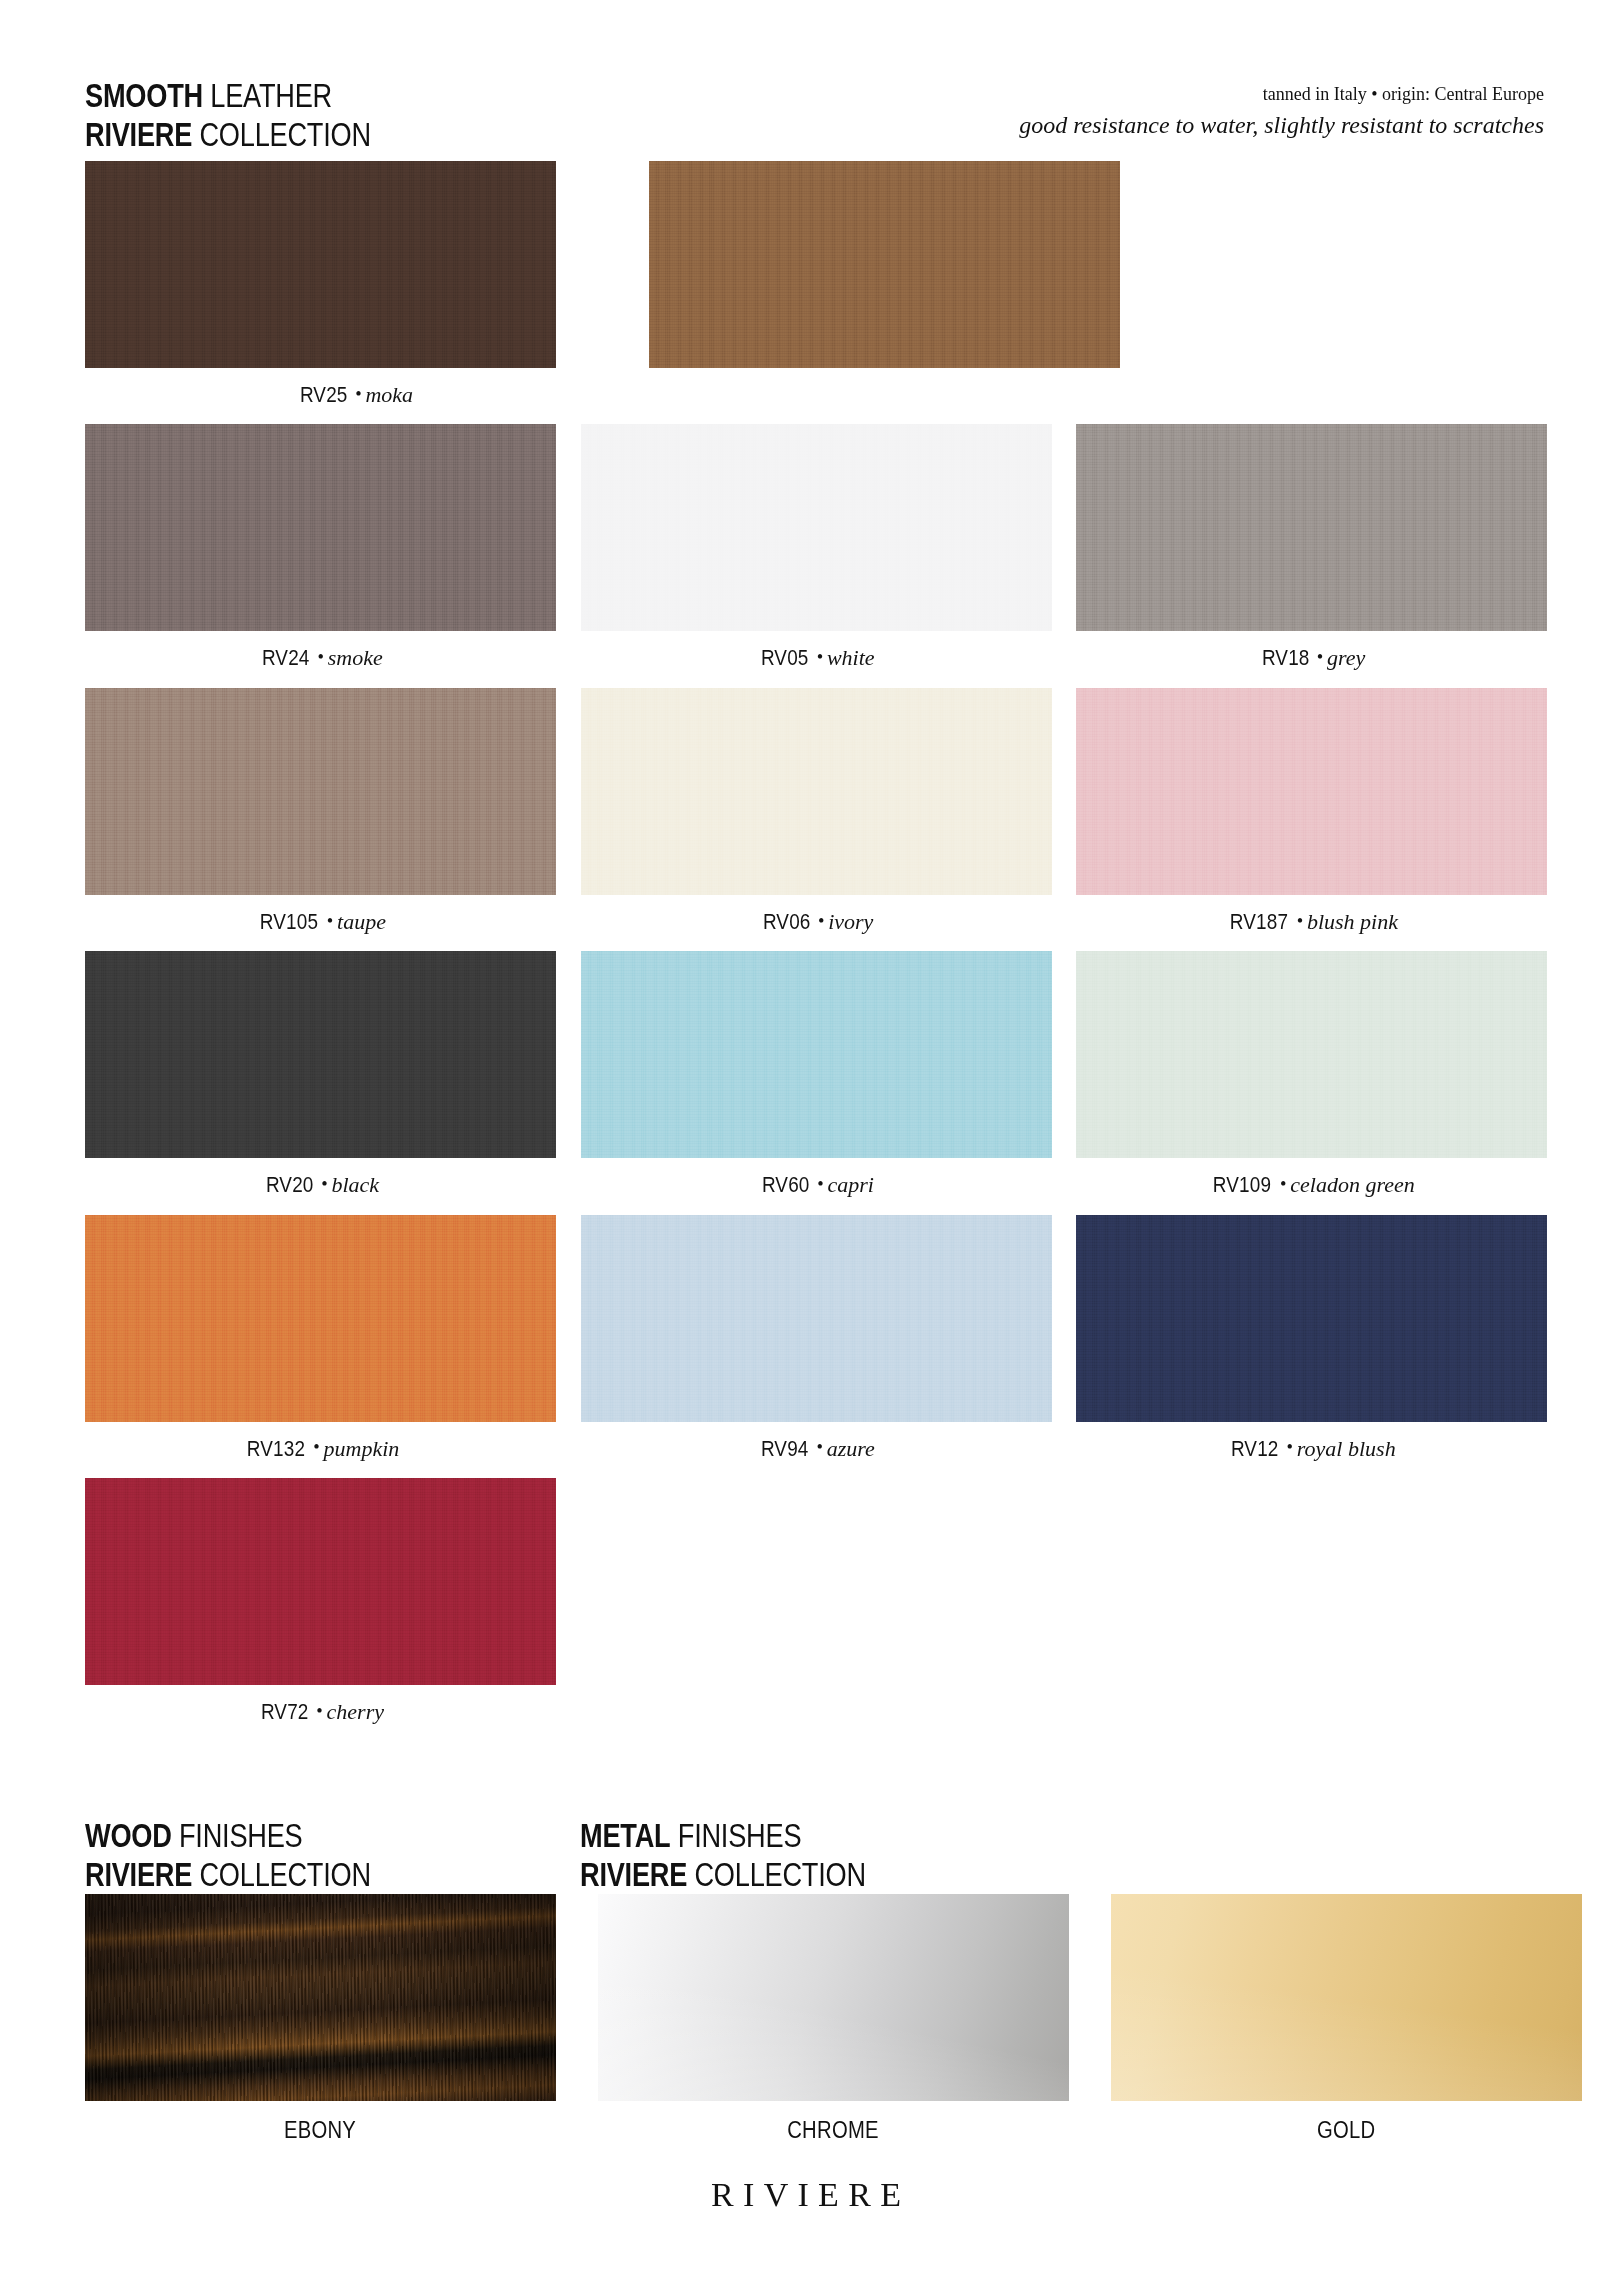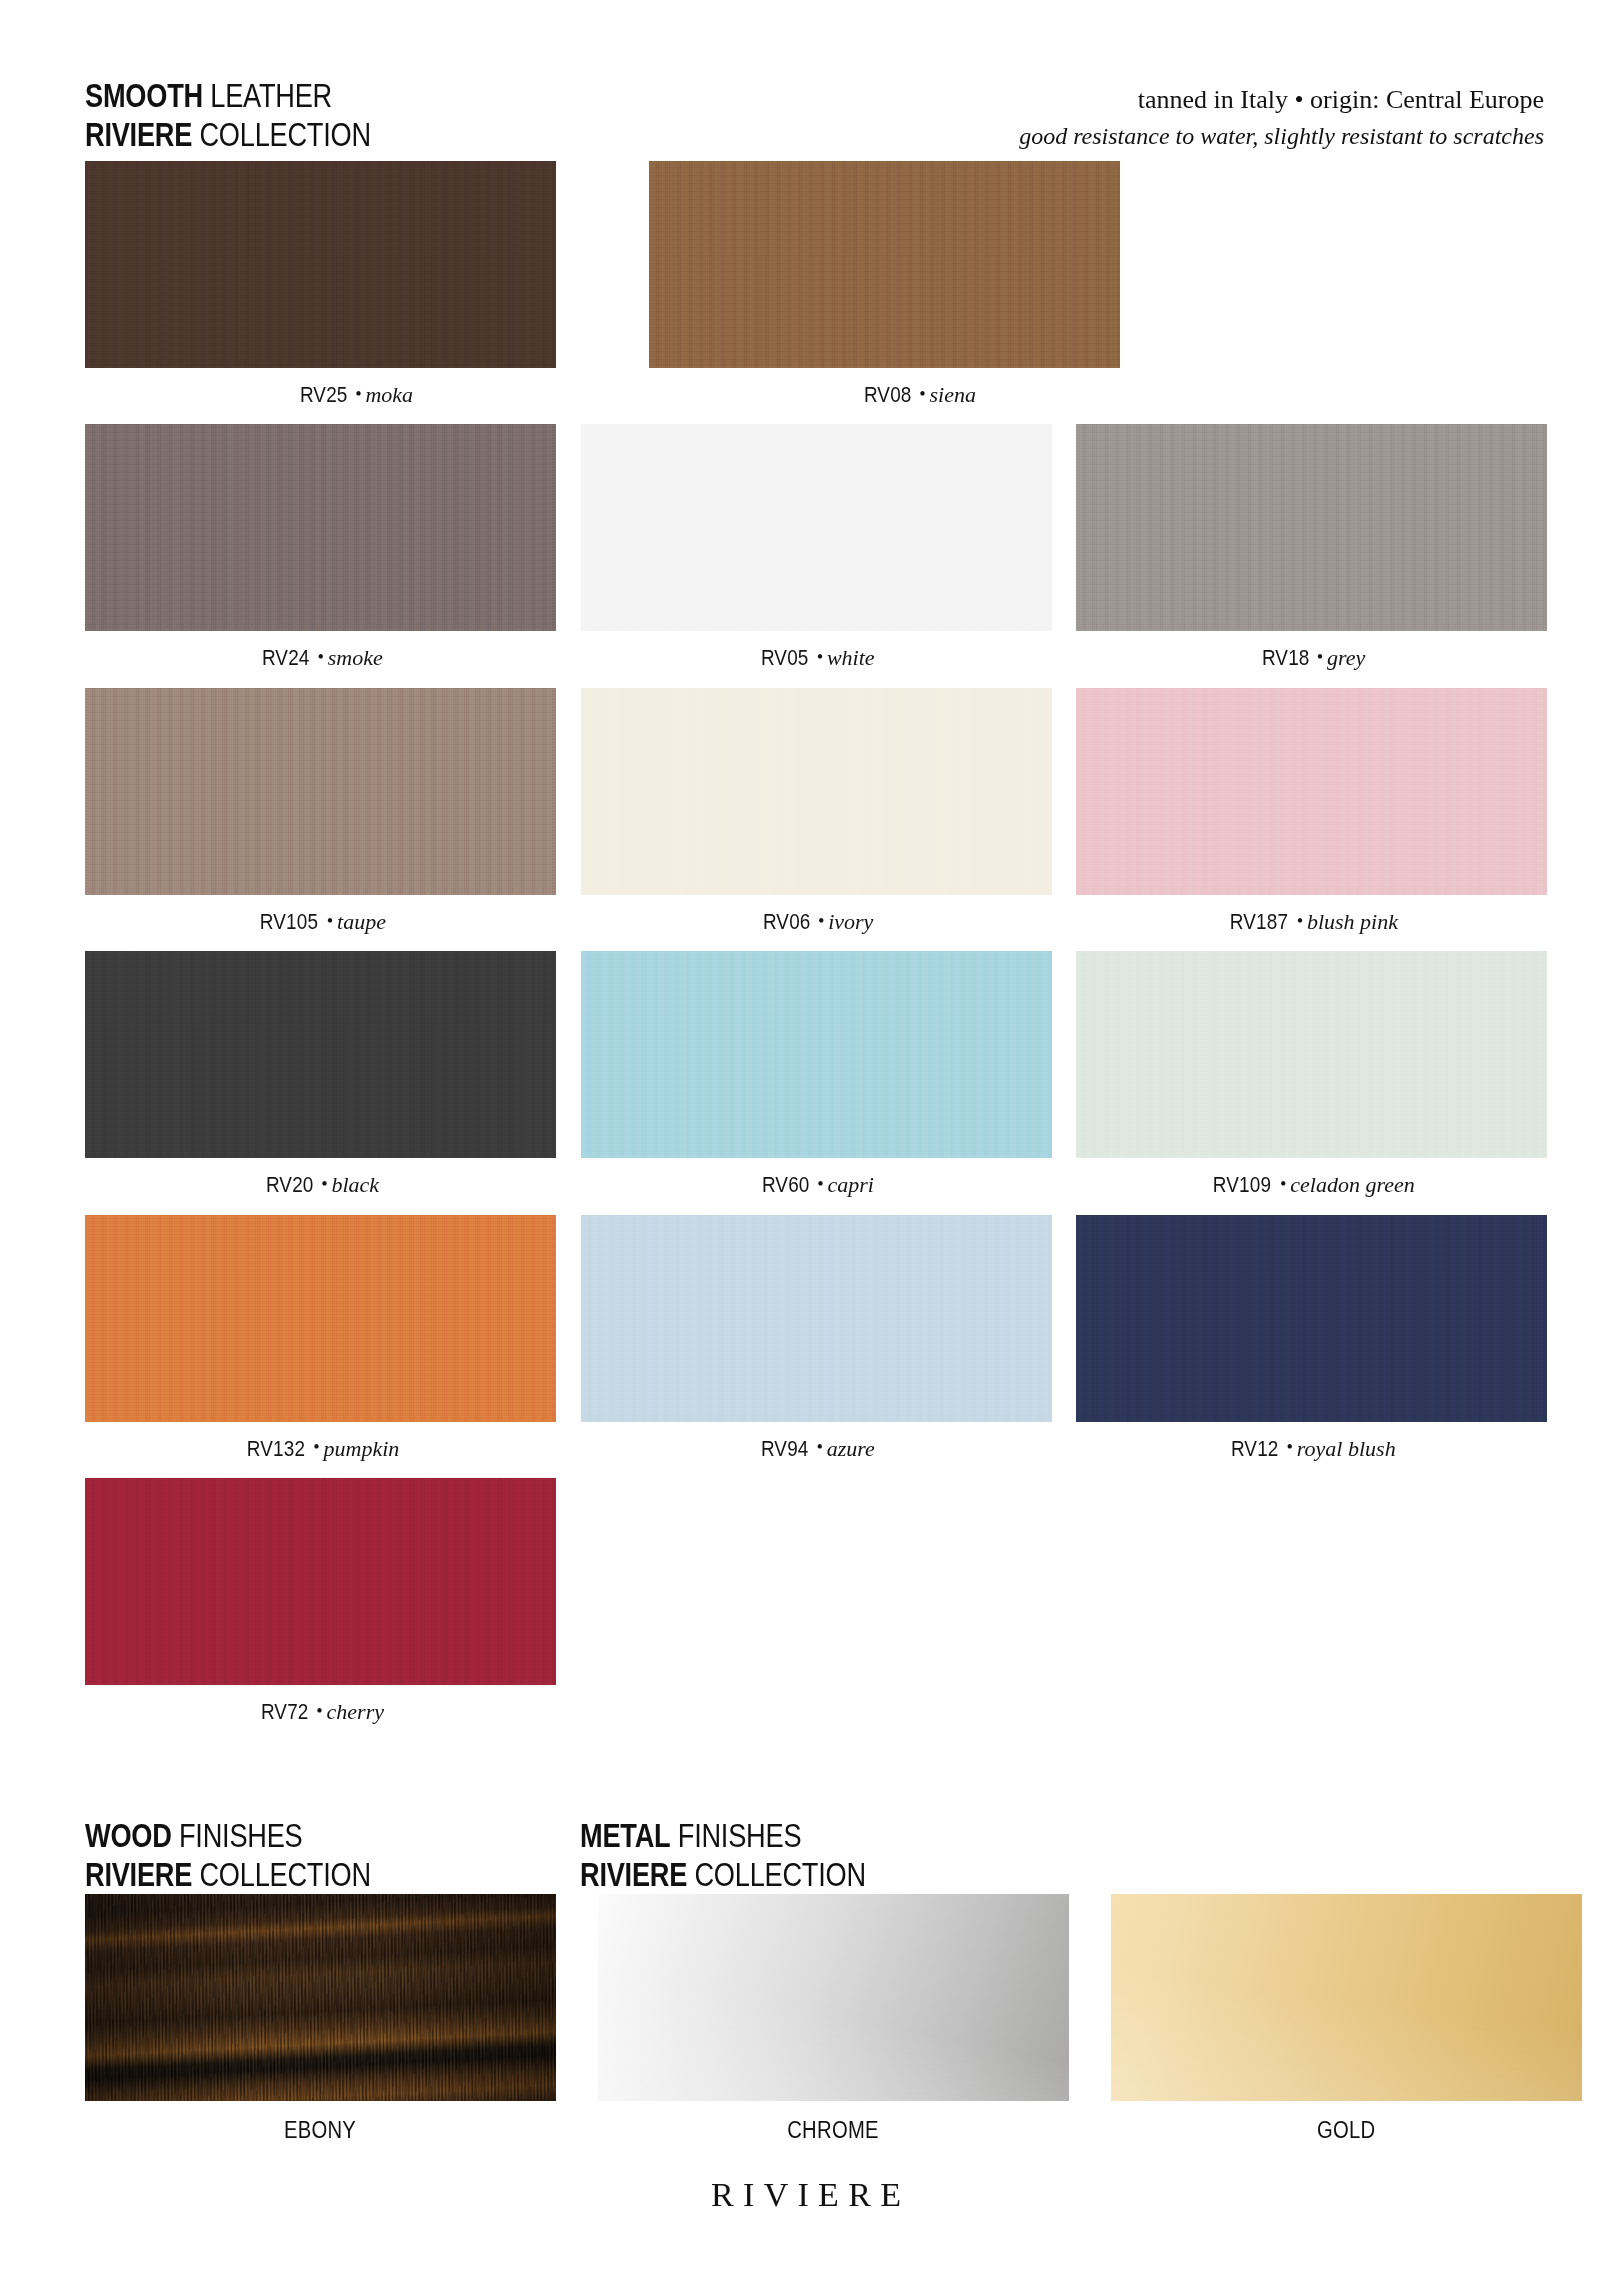--- a/index.html
+++ b/index.html
@@ -40,21 +40,21 @@
   .meta-head {
     position: absolute;
     right: 68px;
     top: 82px;
     text-align: right;
     font-family: "Liberation Serif", serif;
     color: #111111;
     line-height: 1.42;
     white-space: nowrap;
   }
-  .meta-head .m1 { display: block; font-size: 26px; }
+  .meta-head .m1 { display: block; font-size: 18px; }
   .meta-head .m2 { display: block; font-size: 24px; font-style: italic; }
 
   
   .grid {
     position: absolute;
     left: 85px;
     top: 161px;
     width: 1462px;
   }
   .row {
@@ -251,23 +251,20 @@
 
     <div class="row">
       <div class="cell">
         <div class="swatch" style="background-color:#4A352C"></div>
         <div class="caption">
           <span class="code">RV25</span><span class="dot">•</span><span class="name">moka</span>
         </div>
       </div>
       <div class="cell">
         <div class="swatch" style="background-color:#8D6442"></div>
-        <div class="caption">
-          <span class="code">RV08</span><span class="dot">•</span><span class="name">siena</span>
-        </div>
       </div>
     </div>
 
     <div class="row">
       <div class="cell">
         <div class="swatch" style="background-color:#7A6C6A"></div>
         <div class="caption">
           <span class="code">RV24</span><span class="dot">•</span><span class="name">smoke</span>
         </div>
       </div>

